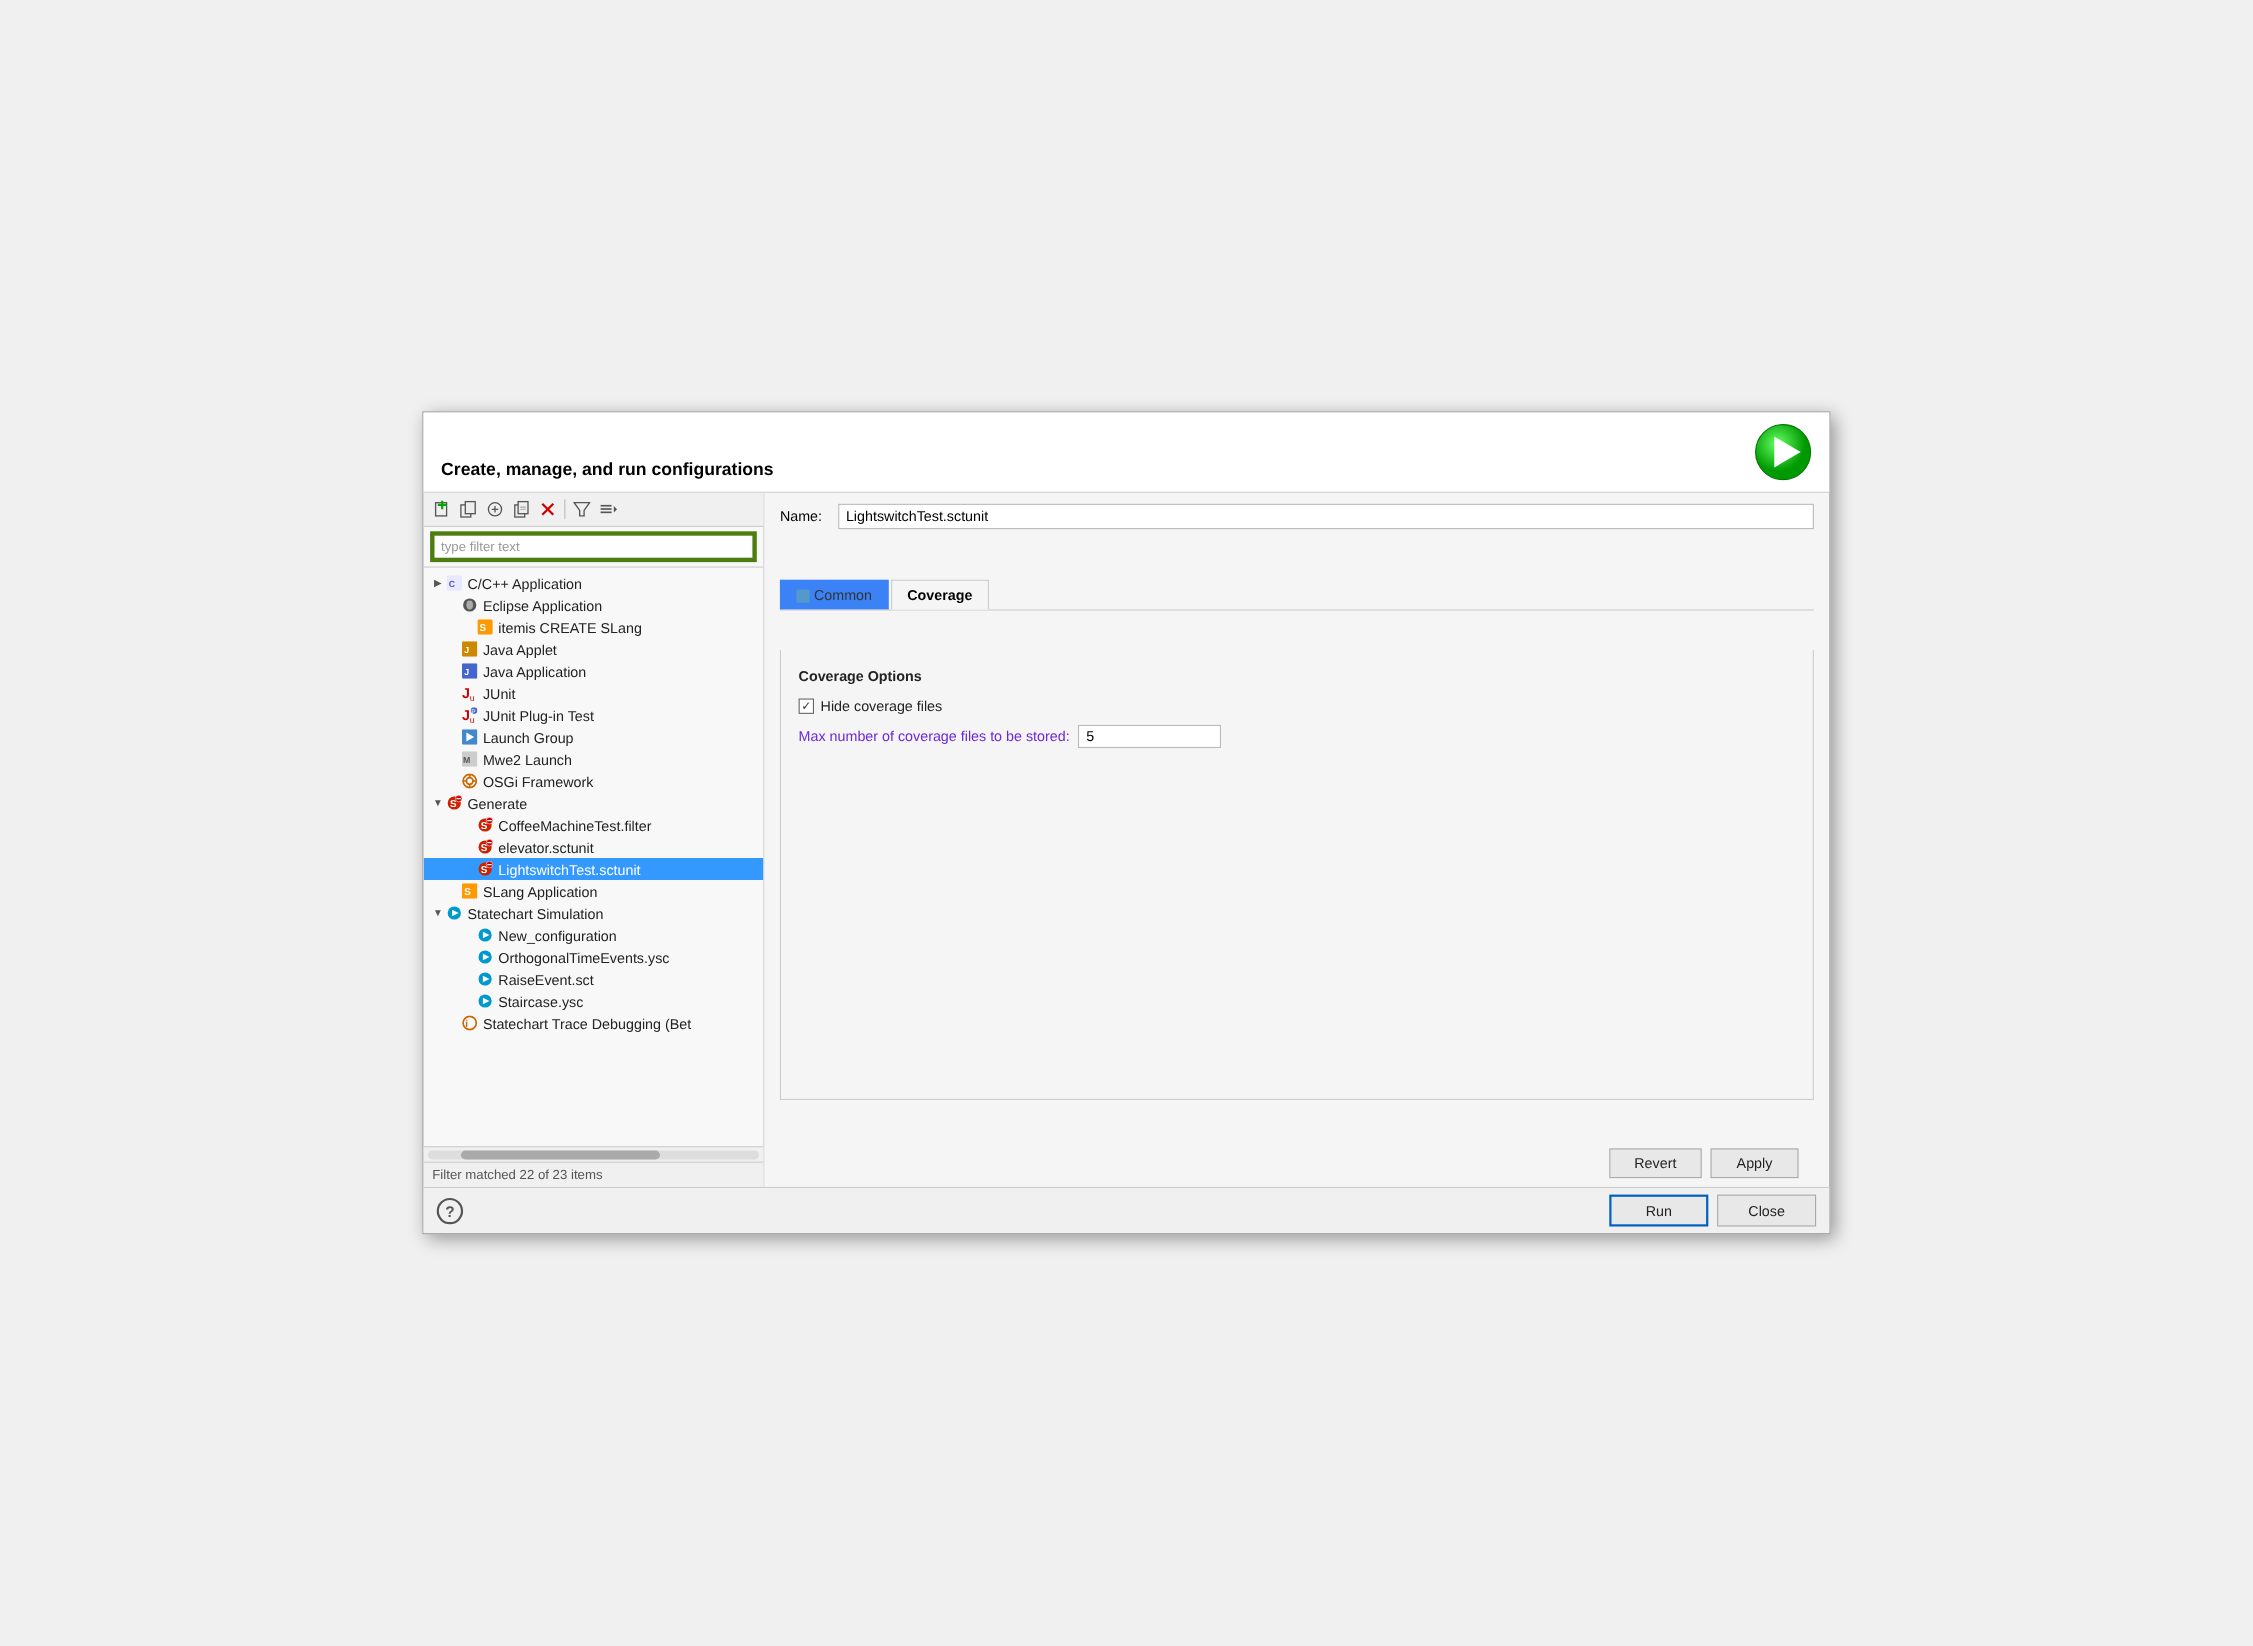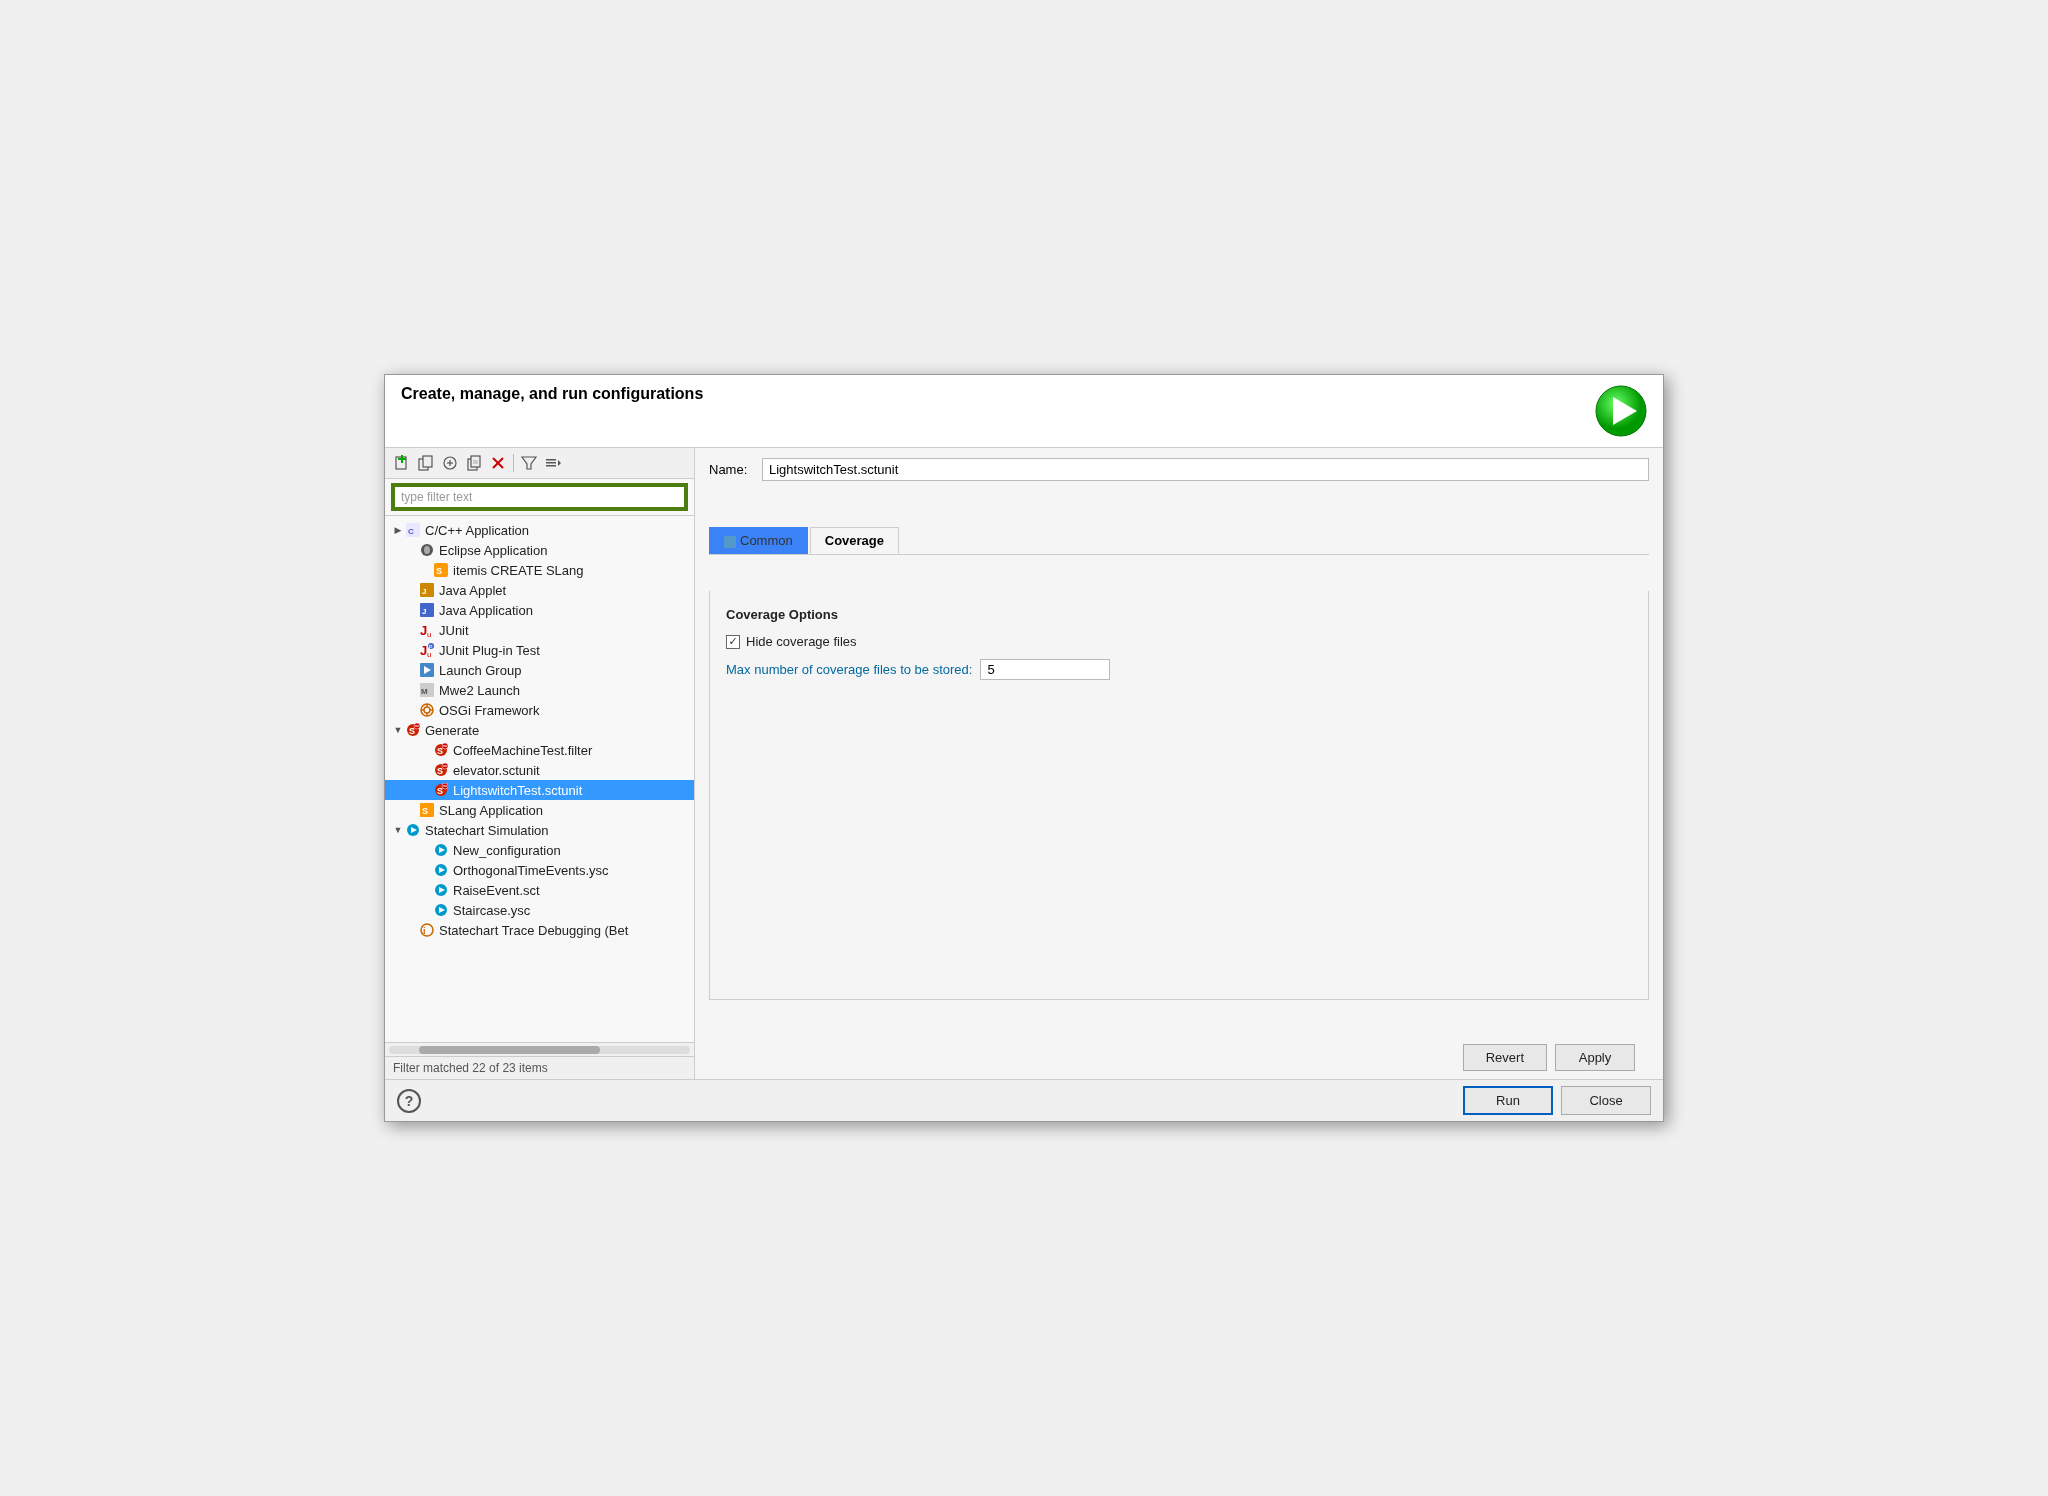--- a/index.html
+++ b/index.html
@@ -52,21 +52,21 @@
       font-size: 14px;
       color: #555;
       display: flex;
       align-items: center;
       justify-content: center;
     }
     .dialog-header {
       background: #ffffff;
       padding: 10px 16px 10px 16px;
       display: flex;
-      align-items: flex-start;
+      align-items: flex-end;
       justify-content: space-between;
       border-bottom: 1px solid #ccc;
     }
     .dialog-header-title {
       font-size: 16px;
       font-weight: bold;
     }
     .dialog-body {
       display: flex;
       flex: 1;
@@ -286,21 +286,21 @@
       color: #222;
     }
     .max-row {
       display: flex;
       align-items: center;
       gap: 8px;
       margin-top: 4px;
     }
     .max-label {
       font-size: 13px;
-      color: #0369a1;
+      color: #6d28d9;
     }
     .max-input {
       width: 130px;
       padding: 2px 6px;
       border: 1px solid #bbb;
       background: #fff;
       font-size: 13px;
       outline: none;
     }
     .action-btn-area {

